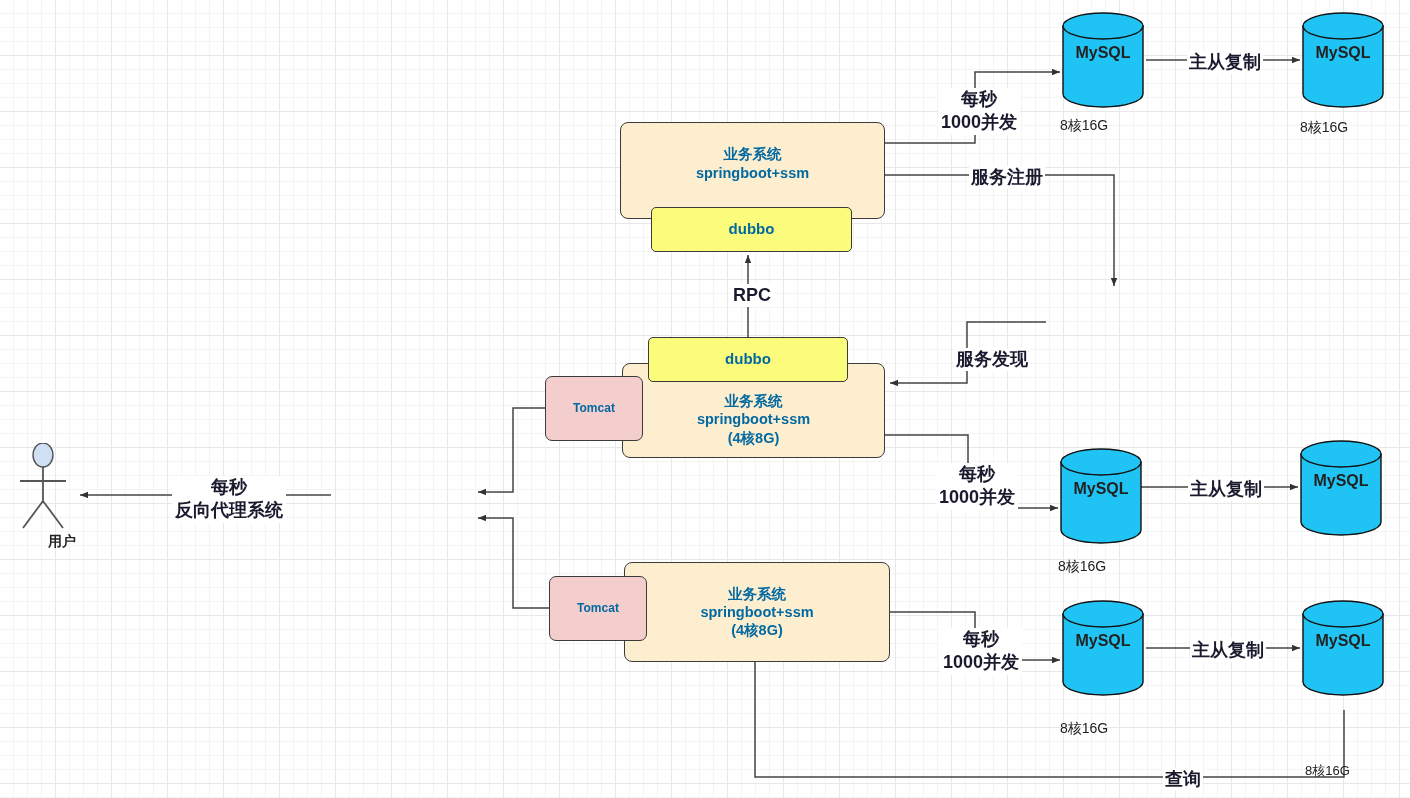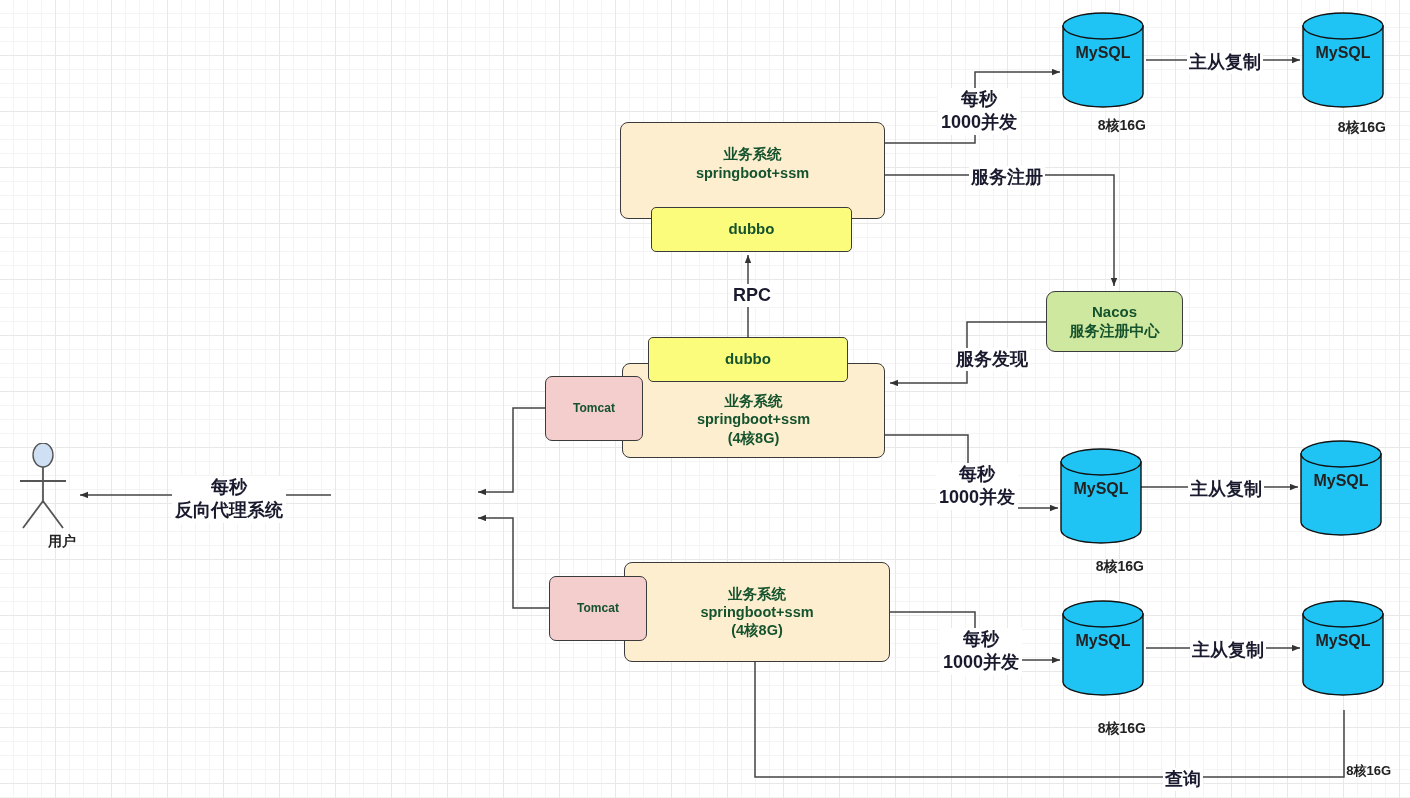--- a/index.html
+++ b/index.html
@@ -17,29 +17,29 @@
       linear-gradient(to right, #e8e8e8 1px, transparent 1px),
       linear-gradient(to bottom, #e8e8e8 1px, transparent 1px),
       linear-gradient(to right, #f4f4f4 1px, transparent 1px),
       linear-gradient(to bottom, #f4f4f4 1px, transparent 1px);
     background-size: 56px 56px, 56px 56px, 14px 14px, 14px 14px;
     background-position: -1px -1px, -1px -1px, -1px -1px, -1px -1px;
   }
   #wires{position:absolute;left:0;top:0;width:1410px;height:798px;}
   .node{position:absolute;box-sizing:border-box;display:flex;flex-direction:column;
         align-items:center;justify-content:center;text-align:center;
-        color:#14532d;font-weight:bold;line-height:1.25;}
+        color:#0369a1;font-weight:bold;line-height:1.25;}
   .rbox{border:1.3px solid #3b3b3b;border-radius:8px;}
   .sbox{border:1.3px solid #3b3b3b;border-radius:0;}
   .biz{background:#fdeed0;font-size:14.5px;font-weight:bold;}
   .dubbo{background:#fcfc7c;font-size:15px;border-radius:5px;}
   .tomcat{background:#f4cdcd;font-size:12px;border-radius:7px;}
   .nginx{background:#e1d5ec;font-size:15px;}
   .nacos{background:#cfe8a0;font-size:15px;border-radius:9px;}
-  .cap{position:absolute;font-size:14px;font-weight:bold;color:#222;text-align:right;white-space:nowrap;}
+  .cap{position:absolute;font-size:14px;font-weight:normal;color:#222;text-align:left;white-space:nowrap;}
   .edge-label{position:absolute;font-size:18px;font-weight:bold;color:#1a1a2e;
       text-align:center;white-space:nowrap;line-height:1.3;
       background:#ffffff;padding:0 2px;}
   .db{position:absolute;}
   .db svg{display:block;}
   .dbtext{position:absolute;width:100%;text-align:center;font-size:16px;font-weight:bold;color:#222;}
   .actor{position:absolute;}
   .actorlabel{position:absolute;font-size:14px;color:#222;font-weight:bold;text-align:right;width:100%;}
 </style>
 </head>
@@ -88,24 +88,20 @@
       <ellipse cx="33" cy="12" rx="10" ry="12" fill="#cfe0f5" stroke="#555" stroke-width="1.4"></ellipse>
       <line x1="33" y1="24" x2="33" y2="60" stroke="#555" stroke-width="1.8"></line>
       <line x1="10" y1="38" x2="56" y2="38" stroke="#555" stroke-width="1.8"></line>
       <line x1="33" y1="58" x2="13" y2="85" stroke="#555" stroke-width="1.8"></line>
       <line x1="33" y1="58" x2="53" y2="85" stroke="#555" stroke-width="1.8"></line>
     </svg>
   </div>
   <div class="actorlabel" style="left:10px;top:533px;width:66px;">用户</div>
 
 
-  <div class="node rbox nacos" style="left:1046px;top:291px;width:137px;height:61px;">
-    <div>Nacos</div>
-    <div>服务注册中心</div>
-  </div>
 
   <div class="node rbox biz" style="left:620px;top:122px;width:265px;height:97px;padding-bottom:14px;">
     <div>业务系统</div>
     <div>springboot+ssm</div>
   </div>
   <div class="node rbox dubbo" style="left:651px;top:207px;width:201px;height:45px;">
     <div>dubbo</div>
   </div>
 
   <div class="node rbox biz" style="left:622px;top:363px;width:263px;height:95px;padding-top:18px;">

